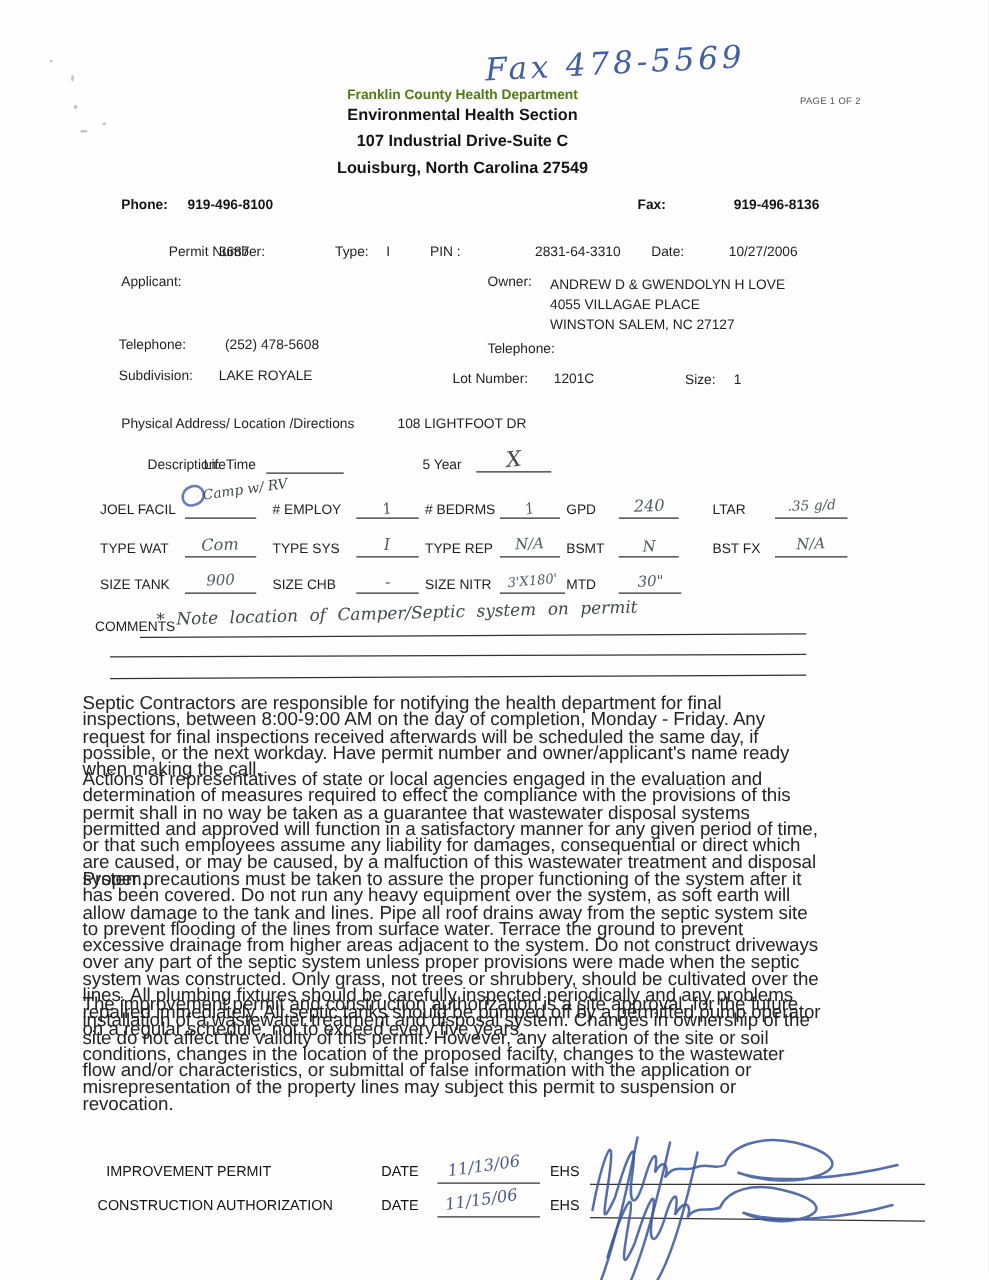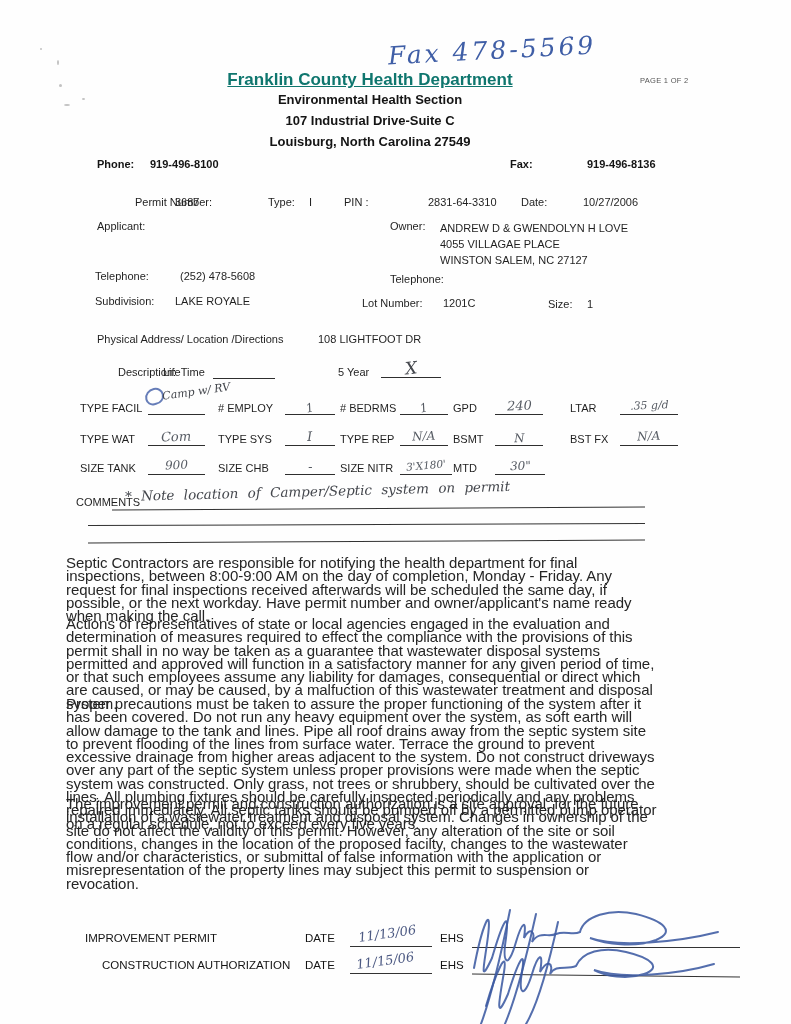--- a/index.html
+++ b/index.html
@@ -5,21 +5,21 @@
   html,body{margin:0;padding:0;background:#e8e8e8;}
   .page{
     position:relative;width:791px;height:1024px;background:#fefefe;
     font-family:"Liberation Sans",sans-serif;color:#1d1d1d;overflow:hidden;margin:0 auto;
   }
   .abs{position:absolute;}
   
   .t11{font-size:11px;color:#1f1f1f;}
   .t11b{font-size:11px;font-weight:bold;color:#141414;}
   .t12b{font-size:11.5px;font-weight:bold;color:#141414;}
-  .hdr-title{font-size:17px;font-weight:bold;color:#0f766e;text-decoration:underline;}
+  .hdr-title{font-size:11px;font-weight:bold;color:#4d7c0f;}
   .hdr-line{font-size:13px;font-weight:bold;color:#141414;}
   .tiny{font-size:7.5px;color:#555;letter-spacing:.3px;}
   .para{font-size:15px;line-height:13.3px;color:#252525;letter-spacing:-0.05px;}
   
   .hw{font-family:"DejaVu Serif",serif;font-style:italic;color:#565b63;display:inline-block;}
   .hw-dark{color:#44474d;}
   .hw-blue{color:#3f5ea6;}
   
   .uline{position:absolute;border-bottom:1.3px solid #2e2e2e;height:15px;text-align:center;}
   .uline .hw{position:relative;top:-1px;font-size:12px;transform:rotate(-2deg);}
@@ -87,21 +87,21 @@
 
   <span class="abs t11" style="left:97px;top:333px;">Physical Address/ Location /Directions</span>
   <span class="abs t11" style="left:318px;top:333px;">108 LIGHTFOOT DR</span>
 
   <span class="abs t11" style="left:95px;top:366px;padding-left:23px;">Description:</span>
   <span class="abs t11" style="left:163px;top:366px;">LifeTime</span>
   <span class="uline" style="left:213px;top:363px;width:62px;"><span class="hw"></span></span>
   <span class="abs t11" style="left:338px;top:366px;">5 Year</span>
   <span class="uline" style="left:381px;top:362px;width:60px;"><span class="hw hw-dark" style="font-size:17px;top:-4px;transform:rotate(-6deg);">X</span></span>
 
-  <span class="abs t11" style="left:80px;top:402px;">TYPE FACIL</span>
+  <span class="abs t11" style="left:80px;top:402px;">JOEL FACIL</span>
   <span class="ink-mark" style="left:145px;top:388px;"></span>
   <span class="abs hw hw-dark" style="left:162px;top:385px;font-size:11px;transform:rotate(-8deg);">Camp w/ RV</span>
   <span class="uline" style="left:148px;top:399px;width:57px;"></span>
   <span class="abs t11" style="left:218px;top:402px;"># EMPLOY</span>
   <span class="uline" style="left:285px;top:399px;width:50px;"><span class="hw" style="transform:rotate(-14deg);">1</span></span>
   <span class="abs t11" style="left:340px;top:402px;"># BEDRMS</span>
   <span class="uline" style="left:400px;top:399px;width:48px;"><span class="hw" style="transform:rotate(-14deg);">1</span></span>
   <span class="abs t11" style="left:453px;top:402px;">GPD</span>
   <span class="uline" style="left:495px;top:399px;width:48px;"><span class="hw" style="font-size:13px;top:-3px;">240</span></span>
   <span class="abs t11" style="left:570px;top:402px;">LTAR</span>
@@ -139,21 +139,21 @@
   <div class="abs para" style="left:66px;top:797px;width:592px;">The improvement permit and construction authorization is a site approval, for the future installation of a wastewater treatment and disposal system.  Changes in ownership of the site do not affect the validity of this permit.  However, any alteration of the site or soil conditions, changes in the location of the proposed facilty, changes to the wastewater flow and/or characteristics, or submittal of false information with the application or misrepresentation of the property lines may subject this permit to suspension or revocation.</div>
 
 
   <span class="abs t12b" style="left:85px;top:932px;font-weight:normal;font-size:11.5px;">IMPROVEMENT PERMIT</span>
   <span class="abs t12b" style="left:305px;top:932px;font-weight:normal;font-size:11.5px;">DATE</span>
   <div class="rule" style="left:350px;top:946px;width:82px;"></div>
   <span class="abs hw hw-blue" style="left:358px;top:926px;font-size:13px;transform:rotate(-8deg);color:#4d5a83;">11/13/06</span>
   <span class="abs t12b" style="left:440px;top:932px;font-weight:normal;font-size:11.5px;">EHS</span>
   <div class="rule" style="left:472px;top:947px;width:268px;"></div>
 
-  <span class="abs t12b" style="left:102px;top:959px;font-weight:normal;font-size:11.5px;">CONSTRUCTION AUTHORIZATION</span>
+  <span class="abs t12b" style="left:78px;top:959px;font-weight:normal;font-size:11.5px;">CONSTRUCTION AUTHORIZATION</span>
   <span class="abs t12b" style="left:305px;top:959px;font-weight:normal;font-size:11.5px;">DATE</span>
   <div class="rule" style="left:350px;top:973px;width:82px;"></div>
   <span class="abs hw hw-blue" style="left:356px;top:953px;font-size:13px;transform:rotate(-8deg);color:#4d5a83;">11/15/06</span>
   <span class="abs t12b" style="left:440px;top:959px;font-weight:normal;font-size:11.5px;">EHS</span>
   <div class="rule" style="left:472px;top:975px;width:268px;transform:rotate(0.6deg);"></div>
 
   <svg class="sig" style="left:452px;top:880px;" width="300" height="150" viewBox="0 0 300 150">
     <path d="M22,88 C30,46 40,22 36,56 C33,82 26,108 40,78 C50,44 58,26 54,58 C50,84 56,90 64,62 C70,42 75,38 72,58 C78,46 84,52 80,62 C88,50 96,58 104,54 C114,50 120,56 128,52 C132,36 158,28 184,34 C212,41 224,52 204,60 C182,68 154,64 138,58 C166,68 226,62 266,52"></path>
     <path d="M34,126 C44,92 56,66 52,92 C48,116 42,146 56,114 C66,82 74,66 70,92 C66,114 72,120 80,94 C86,74 92,70 88,92 C96,78 102,84 98,94 C104,84 114,90 124,86 C130,72 150,66 174,72 C200,78 210,88 192,94 C174,100 154,96 142,90 C170,100 228,94 262,84"></path>
     <path d="M58,30 C48,80 36,130 24,156"></path>

